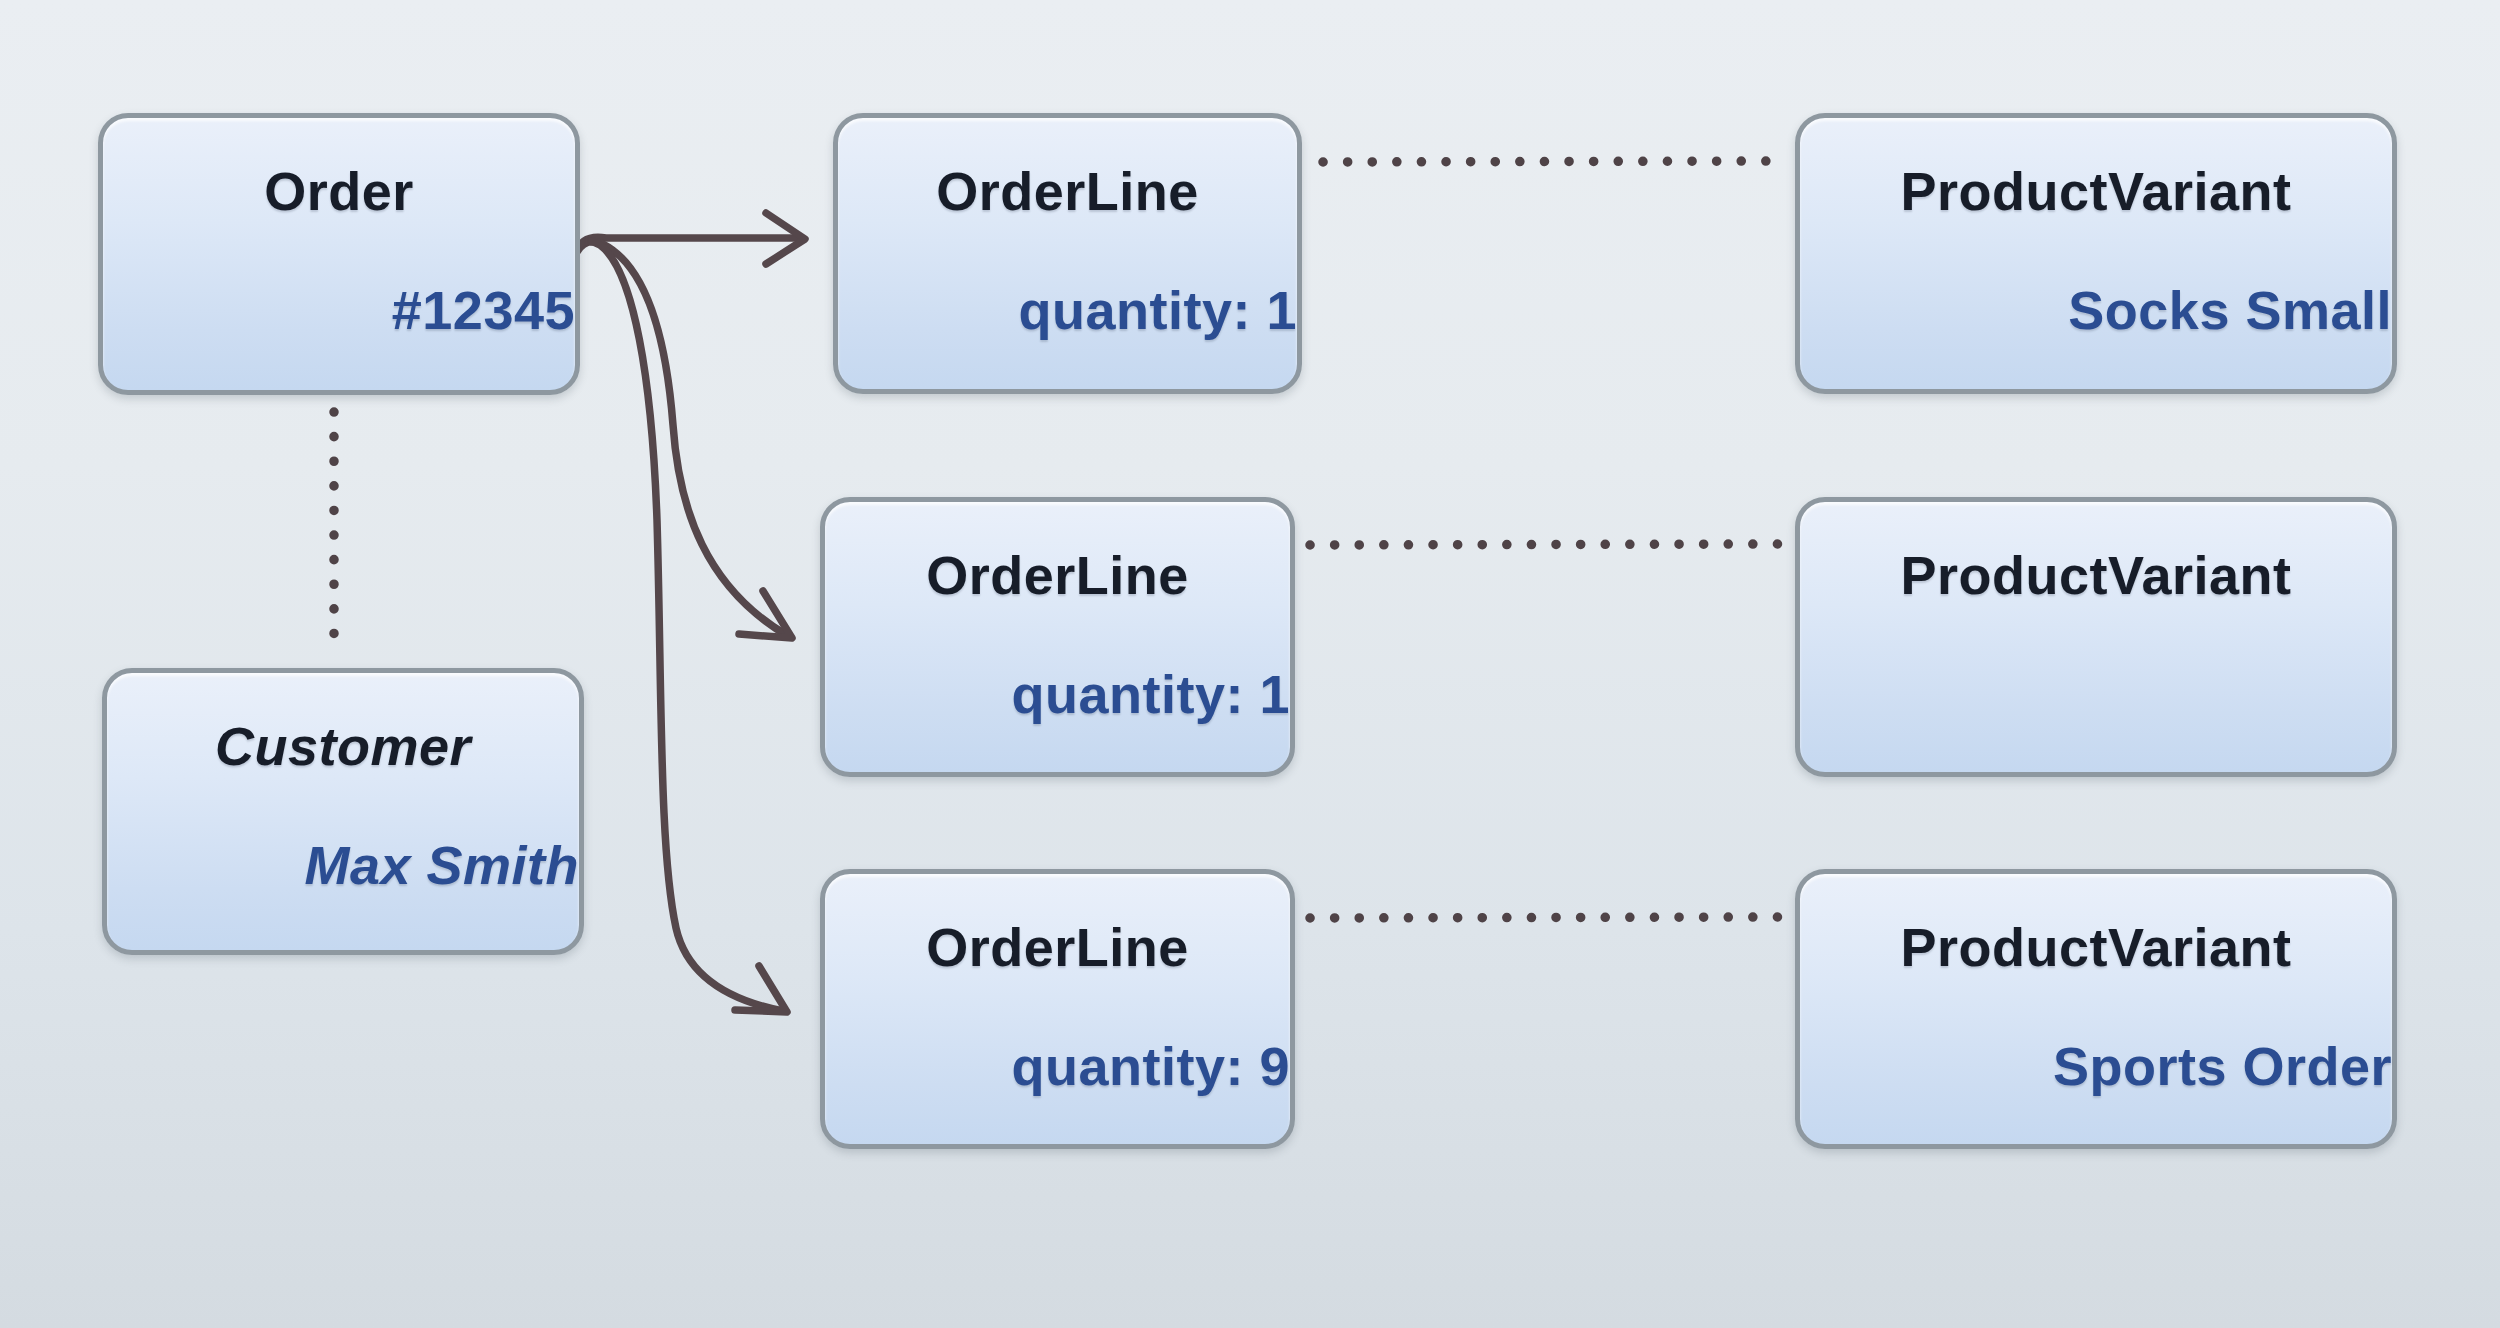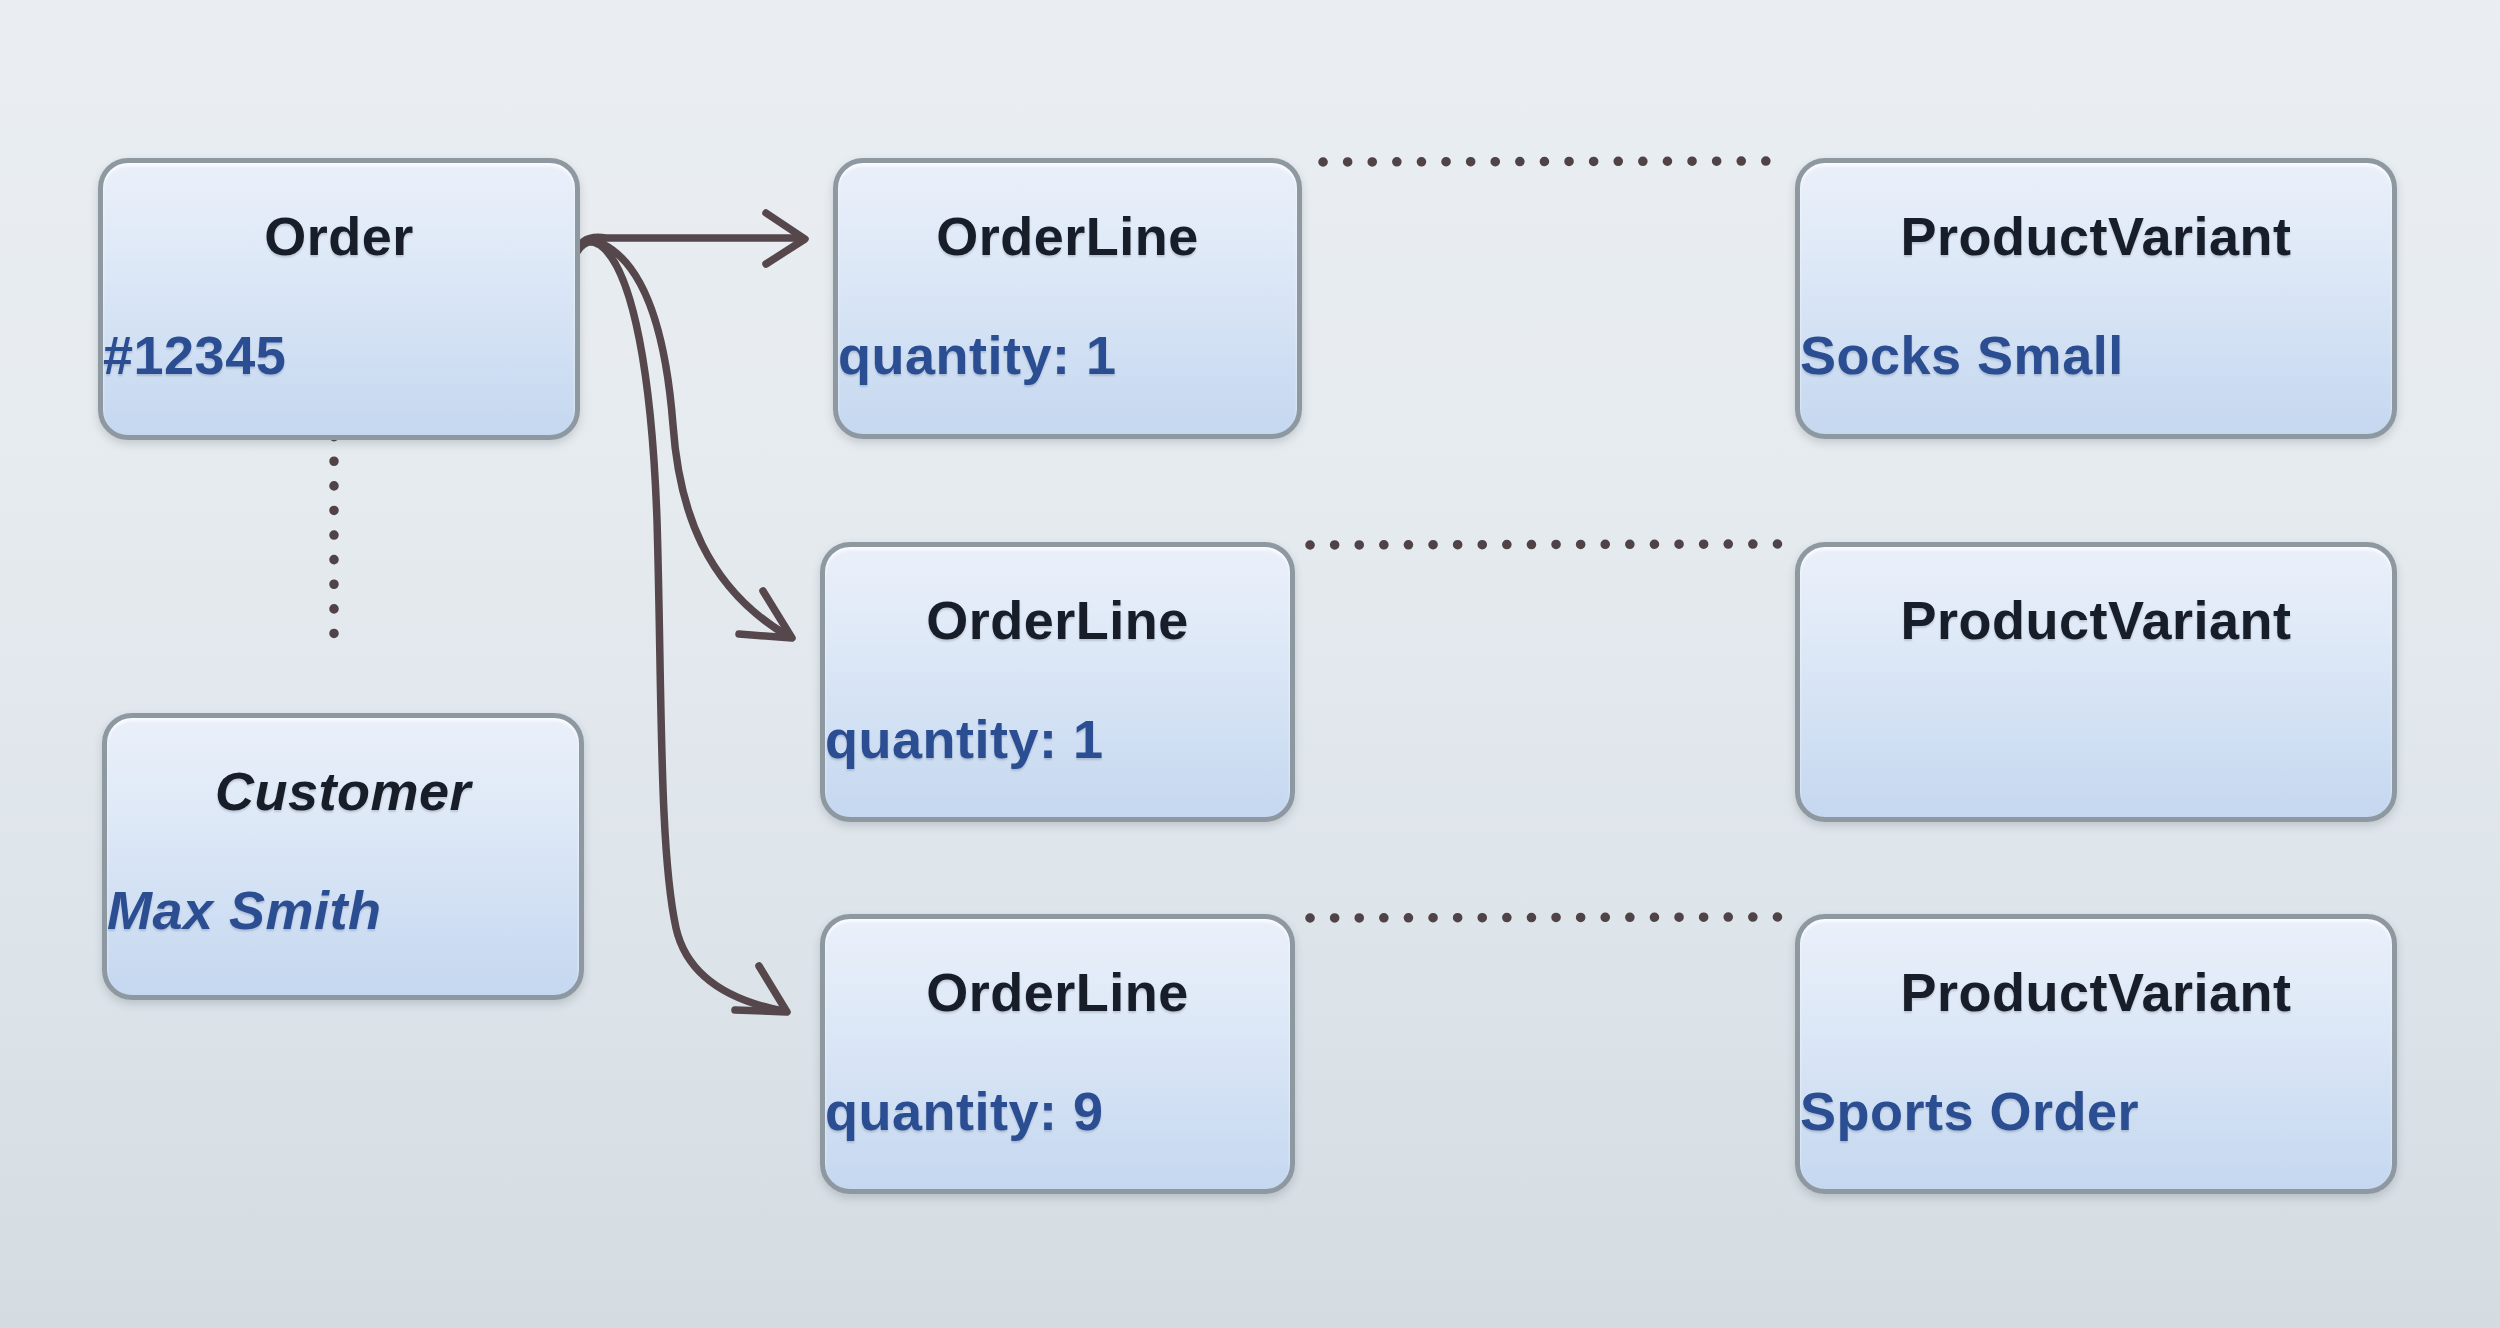--- a/index.html
+++ b/index.html
@@ -10,31 +10,30 @@
     background:linear-gradient(180deg,#eaeef2 0%,#e6ebef 35%,#dde4ea 70%,#d4dbe1 100%);
     font-family:"Liberation Sans",sans-serif;
   }
   .edges{position:absolute;left:0;top:0;width:2500px;height:1328px;}
   .node{
     position:absolute;
     border:5px solid #8e98a0;
     border-radius:30px;
     background:linear-gradient(180deg,#eaf0fa 0%,#dde8f7 38%,#cdddf2 78%,#c5d8f0 100%);
     box-shadow:inset 0 3px 3px rgba(255,255,255,.75), 0 4px 8px rgba(75,85,95,.22);
-    margin-top:45px;
   }
   .node .title{
     position:absolute;top:46px;left:0;width:100%;
     text-align:center;font-size:54px;font-weight:bold;color:#171d29;
     letter-spacing:.5px;line-height:54px;
     text-shadow:0 2px 2px rgba(30,40,60,.18);
   }
   .node .value{
     position:absolute;top:165px;left:0;width:100%;
-    text-align:left;font-size:54px;font-weight:bold;color:#2b4d92;
+    text-align:right;font-size:54px;font-weight:bold;color:#2b4d92;
     letter-spacing:.5px;line-height:54px;
     text-shadow:0 2px 2px rgba(30,40,60,.18);
   }
   
   .n-order    {left:98px;  top:113px; width:472px; height:272px;}
   .n-customer {left:102px; top:668px; width:472px; height:277px;font-style:italic;}
   .n-ol1      {left:833px; top:113px; width:459px; height:271px;}
   .n-ol2      {left:820px; top:497px; width:465px; height:270px;}
   .n-ol3      {left:820px; top:869px; width:465px; height:270px;}
   .n-pv1      {left:1795px;top:113px; width:592px; height:271px;}

